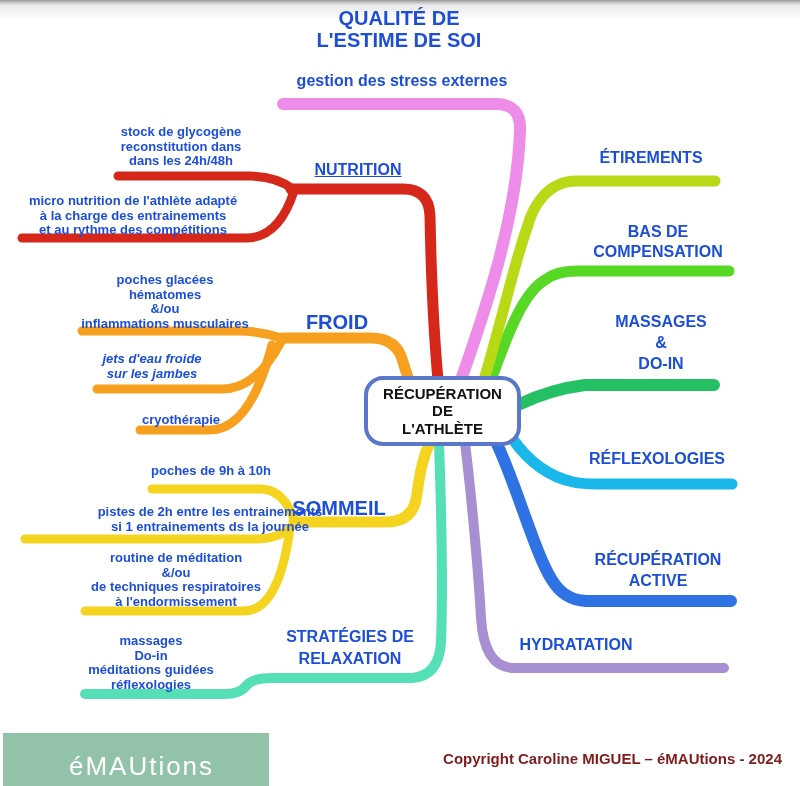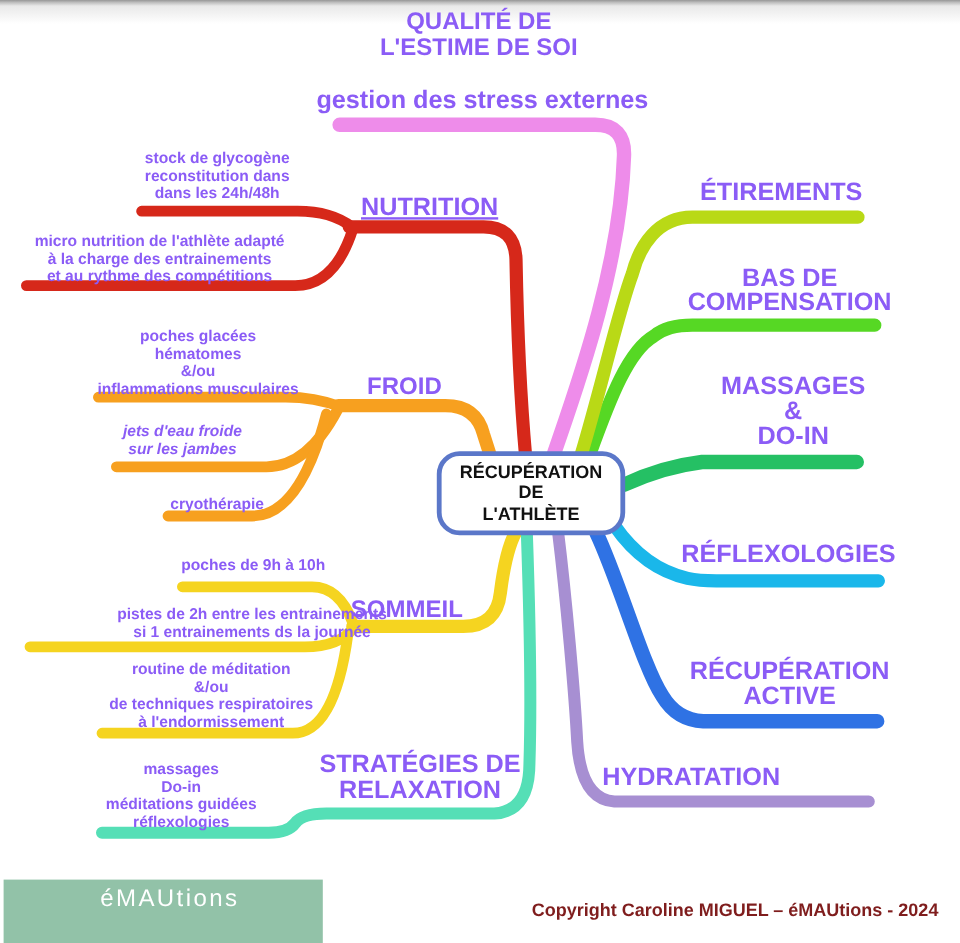--- a/index.html
+++ b/index.html
@@ -12,38 +12,38 @@
     position:absolute;left:0;top:0;width:800px;height:20px;
     background:linear-gradient(to bottom,#969696 0,#bdbdbd 2px,#e9e9e9 5px,#ffffff 20px);
   }
   svg.canvas{position:absolute;left:0;top:0;}
   .lbl{
     position:absolute;
     transform:translateX(-50%);
     text-align:center;
     white-space:pre-line;
     font-weight:bold;
-    color:#8b5cf6;
+    color:#1d4ed8;
     line-height:1.12;
   }
   .fs20{font-size:20px;}
-  .fs19{font-size:21px;}
+  .fs19{font-size:16px;}
   .fs13{font-size:13px;line-height:14.5px;}
   .center-label{
     position:absolute;left:366px;top:379px;width:153px;height:64px;
     display:flex;align-items:center;justify-content:center;
     font-weight:bold;font-size:15px;line-height:17.5px;text-align:center;
     white-space:pre-line;color:#111;
   }
   .logo-box{
     position:absolute;left:3px;top:733px;width:266px;height:53px;
     color:#ffffff;text-align:center;
   }
   .logo-name{
-    font-size:20px;line-height:28px;font-weight:normal;letter-spacing:2px;margin-top:2px;padding-left:11px;
+    font-size:26px;line-height:28px;font-weight:normal;letter-spacing:2px;margin-top:19px;padding-left:11px;
   }
   .logo-tagline{
     font-family:"DejaVu Serif", serif;font-style:italic;font-size:13px;line-height:15px;
   }
   .copyright{
     position:absolute;right:18px;top:750px;
     font-size:15px;font-weight:bold;color:#7f1d1d;
   }
 </style>
 </head>

